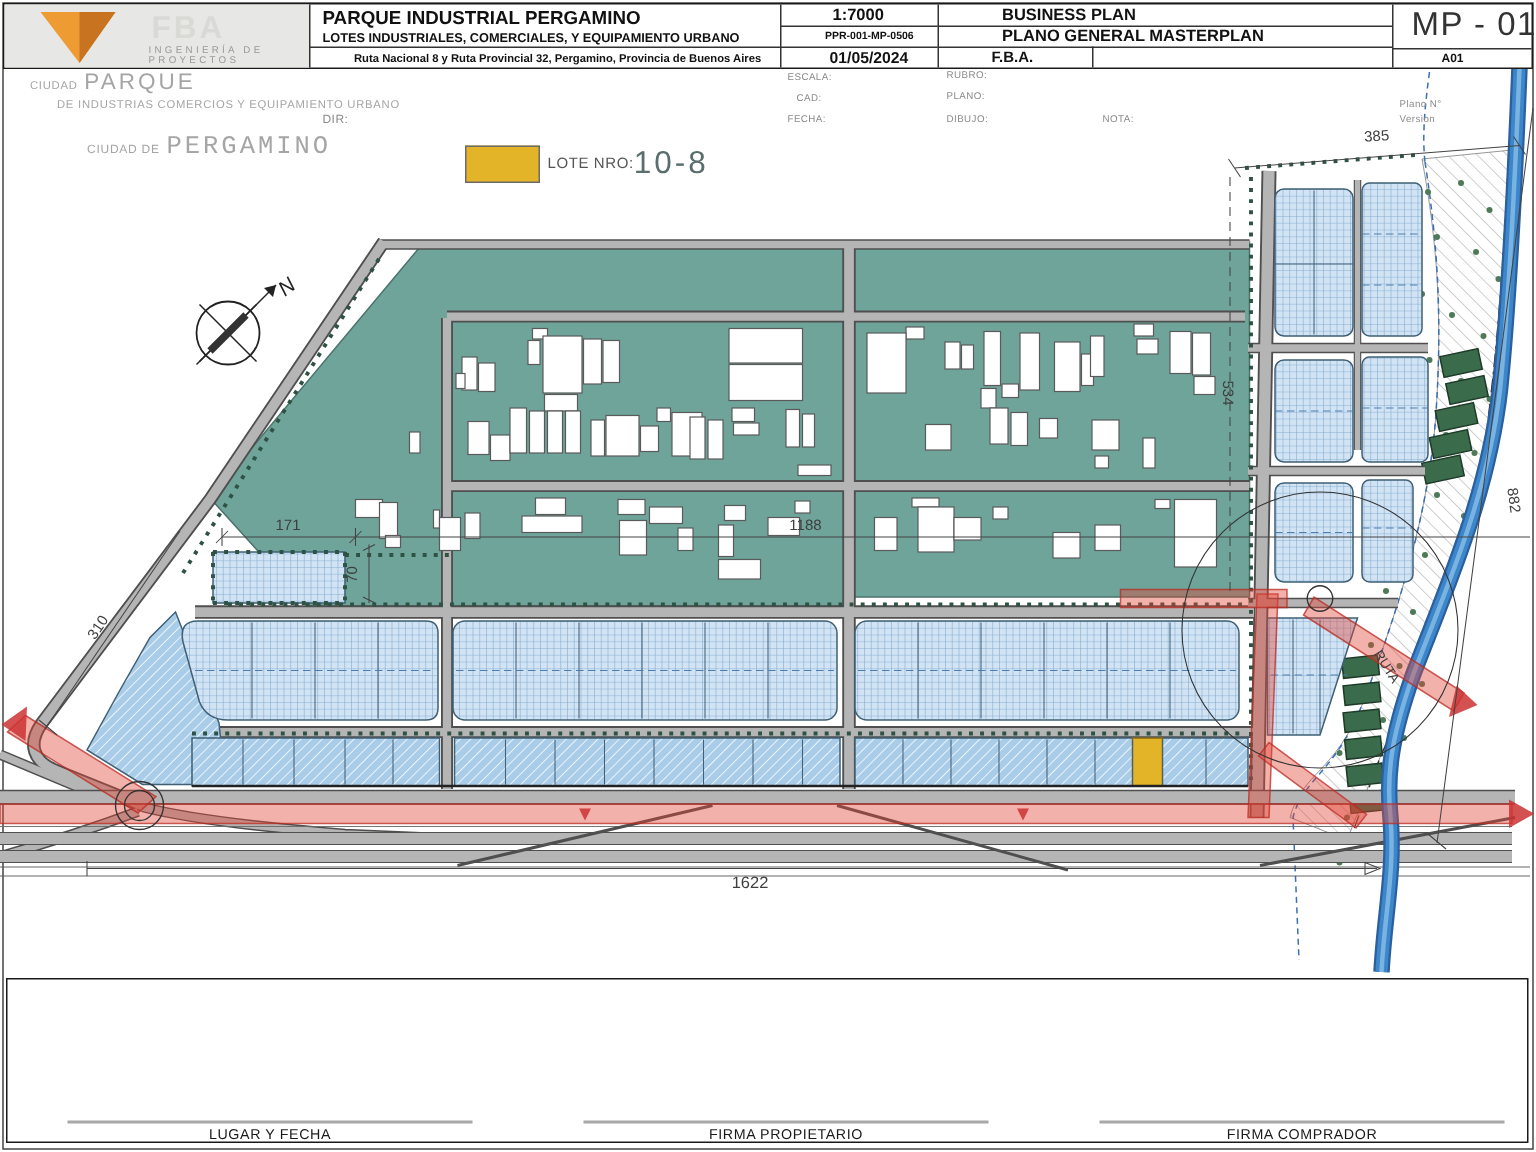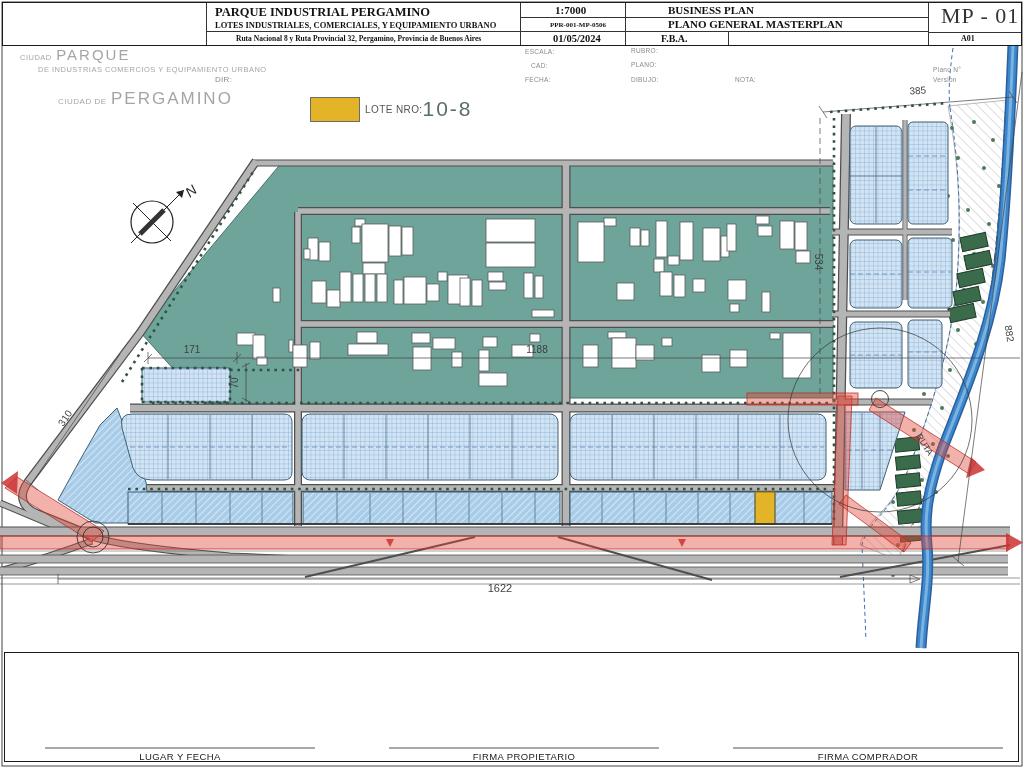--- a/index.html
+++ b/index.html
@@ -4,29 +4,29 @@
 <style>
   html,body{margin:0;padding:0;background:#888;}
   #sheet{position:relative;width:1024px;height:768px;background:#ffffff;overflow:hidden;
          font-family:"Liberation Sans",sans-serif;color:#222;}
   .abs{position:absolute;}
   
   #titleblock{left:2px;top:2px;width:1018px;height:42px;border:1.5px solid #1a1a1a;background:#fff;}
   .tb-vline{position:absolute;top:0;bottom:0;width:0;border-left:1px solid #333;}
   .tb-hline{position:absolute;height:0;border-top:1px solid #333;}
   .tb-label{position:absolute;font-size:6.5px;color:#8a8a8a;letter-spacing:.3px;margin-top:40px;}
-  .tb-val{position:absolute;color:#111;white-space:nowrap;font-family:Liberation Serif, serif;}
+  .tb-val{position:absolute;color:#111;white-space:nowrap;}
   #logo-cell{left:0;top:0;width:203px;height:42px;background:#e7e7e5;}
   #fba-ghost{left:98px;top:4px;font-size:21px;font-weight:bold;color:#d9d9d6;letter-spacing:2px;}
   #logo-tagline{left:96px;top:27px;font-size:6.5px;color:#9a9a9a;letter-spacing:2.2px;}
   
   #banner{left:20px;top:47px;color:#a5a5a5;line-height:1;}
   #banner .sm{font-size:7.5px;letter-spacing:.5px;}
   #banner .lg{font-size:15px;letter-spacing:2px;}
-  #banner .xl{font-size:17px;letter-spacing:2px;}
+  #banner .xl{font-size:17px;letter-spacing:2px;font-family:Liberation Mono, monospace;}
   
   #legend{left:310px;top:95px;height:28px;display:flex;align-items:center;}
   #legend-swatch{width:48px;height:23px;border:1.5px solid #6b6b6b;background:var(--gold);}
   #legend-label{font-size:10px;color:#555;margin-left:5px;letter-spacing:.4px;}
   #legend-value{font-size:21px;color:#5a6e6e;margin-left:0;letter-spacing:2px;}
   
   #sigbox{left:4px;top:652px;width:1013px;height:108px;border:1.5px solid #1a1a1a;background:#fff;}
   .sigline{position:absolute;top:94px;height:0;border-top:2px solid #a8a8a8;}
   .siglabel{position:absolute;top:98px;font-size:9.5px;color:#1a1a1a;letter-spacing:.4px;text-align:center;}
   svg text{font-family:"Liberation Sans",sans-serif;}
@@ -360,20 +360,28 @@
       <circle cx="152" cy="222" r="21" stroke-width="1.2"></circle>
       <path d="M133,203 L171,241 M133,241 L171,203" stroke-width="1"></path>
       <path d="M131,243 L184,190" stroke-width="1"></path>
       <path d="M140,234 L164,210" stroke-width="5" stroke="#333"></path>
       <path d="M184,190 L176,192 L182,198 Z" fill="#222" stroke="none"></path>
       <text x="190" y="198" fill="#222" stroke="none" font-size="14" font-style="italic" transform="rotate(-38 190 198)">N</text>
     </g>
   </svg>
 
   <div id="titleblock" class="abs">
+    <div id="logo-cell" class="abs">
+      <svg class="abs" style="left:20px;top:3px" width="60" height="38" viewBox="0 0 60 38">
+        <polygon points="4,2 54,2 30,36" fill="#EE9B33"></polygon>
+        <polygon points="30,2 54,2 30,36" fill="#C8731F"></polygon>
+      </svg>
+      <div id="fba-ghost" class="abs">FBA</div>
+      <div id="logo-tagline" class="abs">INGENIERÍA DE PROYECTOS</div>
+    </div>
     <div class="tb-vline" style="left:203px"></div>
     <div class="tb-vline" style="left:517px"></div>
     <div class="tb-vline" style="left:622px"></div>
     <div class="tb-vline" style="left:925px"></div>
 
     <div class="tb-val" style="left:212px;top:2px;font-size:12.5px;font-weight:bold">PARQUE INDUSTRIAL PERGAMINO</div>
     <div class="tb-val" style="left:212px;top:17px;font-size:8.5px;font-weight:bold">LOTES INDUSTRIALES, COMERCIALES, Y EQUIPAMIENTO URBANO</div>
     <div class="tb-hline" style="left:203px;width:314px;top:28px"></div>
     <div class="tb-label" style="left:212px;top:32px;font-size:8px">DIR:</div>
     <div class="tb-val" style="left:233px;top:31px;font-size:7.5px;font-weight:bold">Ruta Nacional 8 y Ruta Provincial 32, Pergamino, Provincia de Buenos Aires</div>

